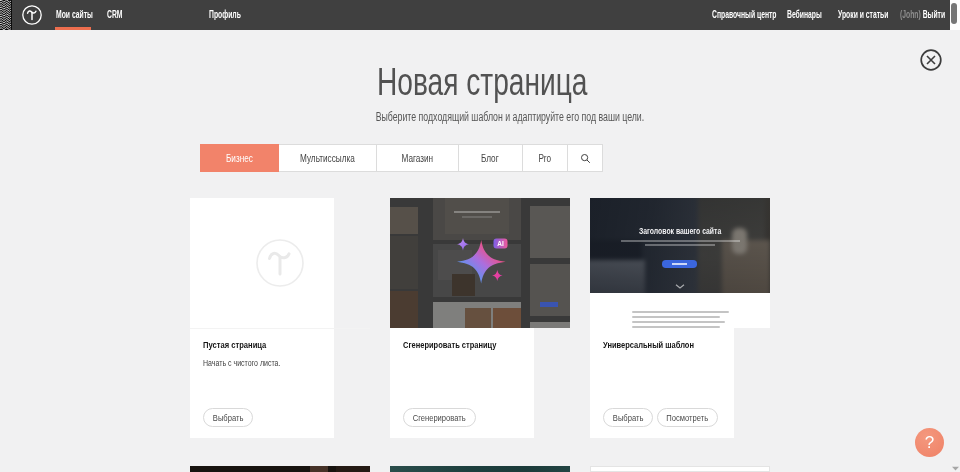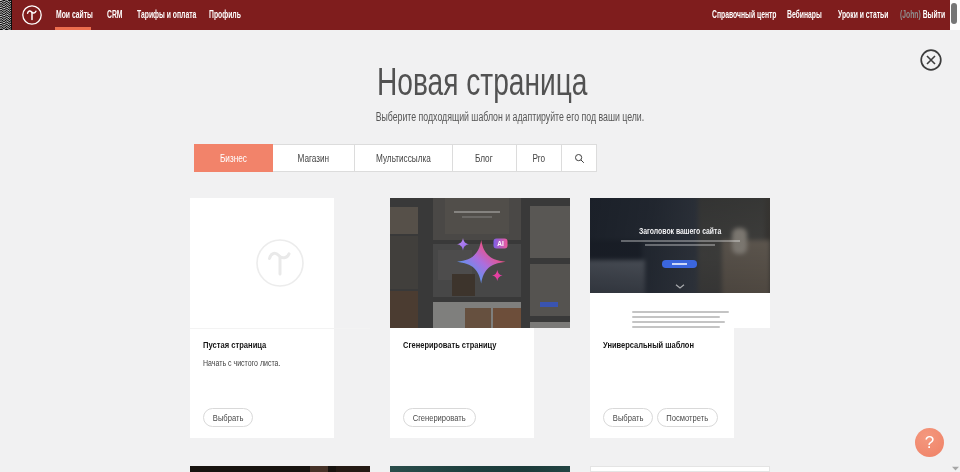--- a/index.html
+++ b/index.html
@@ -2,40 +2,40 @@
 <html><head>
 <meta charset="utf-8">
 <style>
 * { margin:0; padding:0; box-sizing:border-box; }
 html,body { width:960px; height:472px; overflow:hidden; }
 body { background:#f1f1f2; font-family:"Liberation Sans",sans-serif; position:relative; }
 .sx { display:inline-block; white-space:nowrap; transform-origin:0 50%; }
 .sc { display:inline-block; white-space:nowrap; transform-origin:50% 50%; }
 
 
-#nav { position:absolute; left:0; top:0; width:950px; height:30px; background:#7f1d1d; }
+#nav { position:absolute; left:0; top:0; width:950px; height:30px; background:#404040; }
 #pattern { position:absolute; left:0; top:0; }
 #logo { position:absolute; left:22px; top:5px; }
 .nav { position:absolute; top:0; height:30px; line-height:30px; color:#fff; font-weight:bold; font-size:10px; white-space:nowrap; }
 .nav .sx { transform:scaleX(0.68); }
 #underline { position:absolute; left:55px; top:27px; width:36px; height:3px; background:#ed6e4e; }
 .gray { color:#8e8e8e; }
 
 
 #sbthumb { position:absolute; left:951px; top:3px; width:6px; height:21px; border-radius:3px; background:#757575; }
 
 
 #close { position:absolute; left:920px; top:49px; }
 #title { position:absolute; left:2px; top:61px; width:960px; text-align:center; font-size:38px; color:#525252; }
 #title .sc { transform:scaleX(0.74); }
 #subtitle { position:absolute; left:1px; top:109.5px; width:960px; text-align:center; font-size:12px; color:#565656;margin-left:29px; }
 #subtitle .sc { transform:scaleX(0.73); }
 
 
-#tabs { position:absolute; left:194px; top:144px; height:28px; display:flex; }
+#tabs { position:absolute; left:200px; top:144px; height:28px; display:flex; }
 .tab { height:28px; background:#fff; border:1px solid #dcdcdc; margin-left:-1px; display:flex; align-items:center; justify-content:center; font-size:10px; color:#454545; }
 .tab .sc { transform:scaleX(0.82); }
 .tab.active { background:#f2836a; border:none; color:#fff; margin-left:0; z-index:2; }
 
 
 .card { position:absolute; top:198px; width:144px; height:240px; background:#fff; }
 #card1 { left:190px; }
 #card2 { left:390px; }
 #card3 { left:590px; }
 .img { position:absolute; left:0; top:0; width:180px; height:130px; overflow:hidden; }
@@ -83,21 +83,20 @@
     <path d="M-0.3 26.4 Q1.1 24.3 2.5 26.4 Q3.9 28.5 5.3 26.4 Q6.7 24.3 8.1 26.4 Q9.5 28.5 10.9 26.4" stroke="#ededed" stroke-width="0.9" fill="none"></path>
     <path d="M-0.3 28.7 Q1.1 26.6 2.5 28.7 Q3.9 30.8 5.3 28.7 Q6.7 26.6 8.1 28.7 Q9.5 30.8 10.9 28.7" stroke="#ededed" stroke-width="0.9" fill="none"></path>
   </svg>
   <svg id="logo" width="20" height="20" viewBox="0 0 20 20">
     <circle cx="10" cy="10" r="9.2" fill="none" stroke="#fff" stroke-width="1.3"></circle>
     <path d="M10 7.5 V14.5" stroke="#fff" stroke-width="1.5" fill="none" stroke-linecap="round"></path>
     <path d="M5.6 8.2 C6.2 5.6 8.2 5.4 9.6 6.9 C11 8.4 13 8.3 13.9 6.2" stroke="#fff" stroke-width="1.5" fill="none" stroke-linecap="round"></path>
   </svg>
   <div class="nav" style="left:55.5px"><span class="sx">Мои сайты</span></div>
   <div class="nav" style="left:107px"><span class="sx">CRM</span></div>
-  <div class="nav" style="left:137px"><span class="sx">Тарифы и оплата</span></div>
   <div class="nav" style="left:209px"><span class="sx">Профиль</span></div>
   <div class="nav" style="left:712px"><span class="sx">Справочный центр</span></div>
   <div class="nav" style="left:787px"><span class="sx">Вебинары</span></div>
   <div class="nav" style="left:838px"><span class="sx">Уроки и статьи</span></div>
   <div class="nav" style="left:900px"><span class="sx"><span class="gray">(John)</span> Выйти</span></div>
   <div id="underline"></div>
 </div>
 <div style="position:absolute;left:950px;top:0;width:10px;height:30px;background:#fdfdfd"></div>
 <div id="sbthumb"></div>
 
@@ -106,25 +105,25 @@
   <path d="M7 7 L15 15 M15 7 L7 15" stroke="#3c3c3c" stroke-width="1.6"></path>
 </svg>
 
 <div id="title"><span class="sc">Новая страница</span></div>
 <div id="subtitle"><span class="sc">Выберите подходящий шаблон и адаптируйте его под ваши цели.</span></div>
 
 <div id="tabs">
   <div class="tab active" style="width:79px">
       <span class="sc">Бизнес</span>
     </div>
+  <div class="tab" style="width:99px">
+      <span class="sc">Мультиссылка</span>
+    </div>
   <div class="tab" style="width:82.5px">
       <span class="sc">Магазин</span>
-    </div>
-  <div class="tab" style="width:99px">
-      <span class="sc">Мультиссылка</span>
     </div>
   <div class="tab" style="width:65.5px">
       <span class="sc">Блог</span>
     </div>
   <div class="tab" style="width:46px">
       <span class="sc">Pro</span>
     </div>
   <div class="tab" style="width:36px">
     <svg width="11" height="11" viewBox="0 0 11 11">
         <circle cx="4.6" cy="4.6" r="3.1" fill="none" stroke="#3f3f3f" stroke-width="1"></circle>

